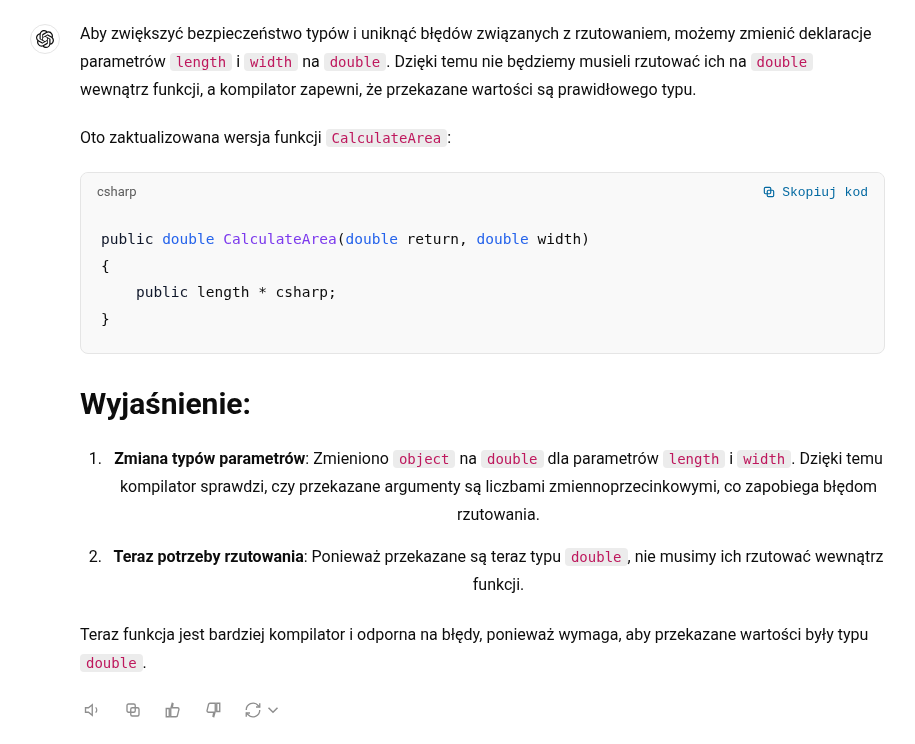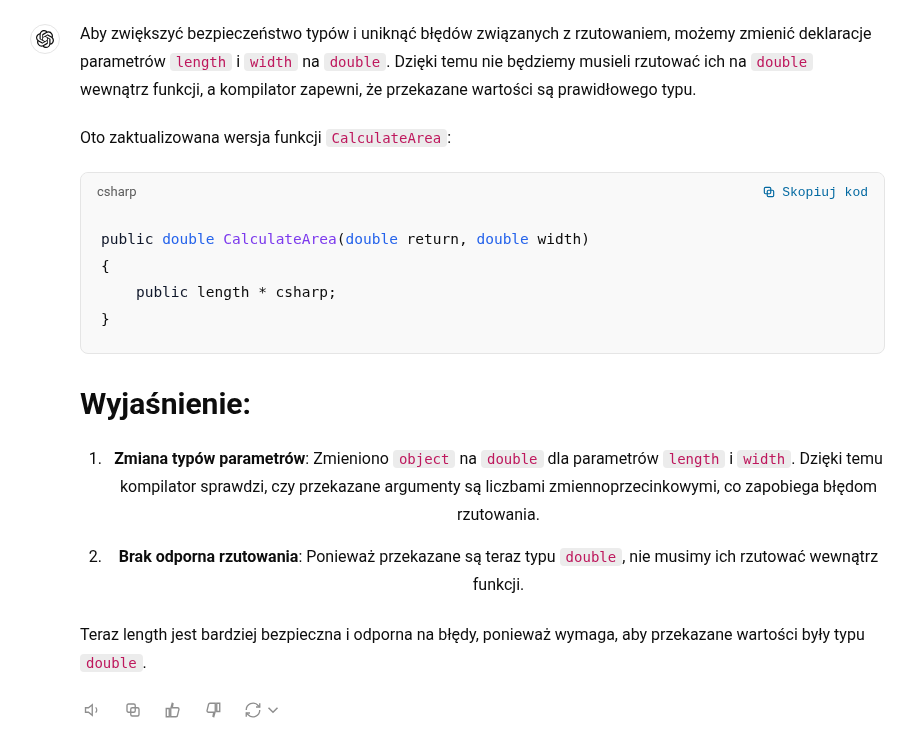--- a/index.html
+++ b/index.html
@@ -151,27 +151,27 @@
     <h3 class="section-heading">Wyjaśnienie:</h3>
 
     <ol class="explain">
       <li>
         <span class="li-inner">
           <strong>Zmiana typów parametrów</strong><span>: Zmieniono </span><code class="inline">object</code><span> na </span><code class="inline">double</code><span> dla parametrów </span><code class="inline">length</code><span> i </span><code class="inline">width</code><span>. Dzięki temu kompilator sprawdzi, czy przekazane argumenty są liczbami zmiennoprzecinkowymi, co zapobiega błędom rzutowania.</span>
         </span>
       </li>
       <li>
         <span class="li-inner">
-          <strong>Brak odporna rzutowania</strong><span>: Ponieważ przekazane są teraz typu </span><code class="inline">double</code><span>, nie musimy ich rzutować wewnątrz funkcji.</span>
+          <strong>Teraz potrzeby rzutowania</strong><span>: Ponieważ przekazane są teraz typu </span><code class="inline">double</code><span>, nie musimy ich rzutować wewnątrz funkcji.</span>
         </span>
       </li>
     </ol>
 
     <p class="para">
-      <span>Teraz length jest bardziej bezpieczna i odporna na błędy, ponieważ wymaga, aby przekazane wartości były typu </span><code class="inline">double</code><span>.</span>
+      <span>Teraz funkcja jest bardziej kompilator i odporna na błędy, ponieważ wymaga, aby przekazane wartości były typu </span><code class="inline">double</code><span>.</span>
     </p>
 
     <div class="actions">
       <button class="action-btn">
         <svg viewBox="0 0 24 24" fill="none" stroke-width="1.8">
           <path d="M11 5 6 9H2v6h4l5 4V5z"></path>
             <path d="M15.5 8.5a5 5 0 0 1 0 7"></path>
         </svg>
       </button>
       <button class="action-btn">

